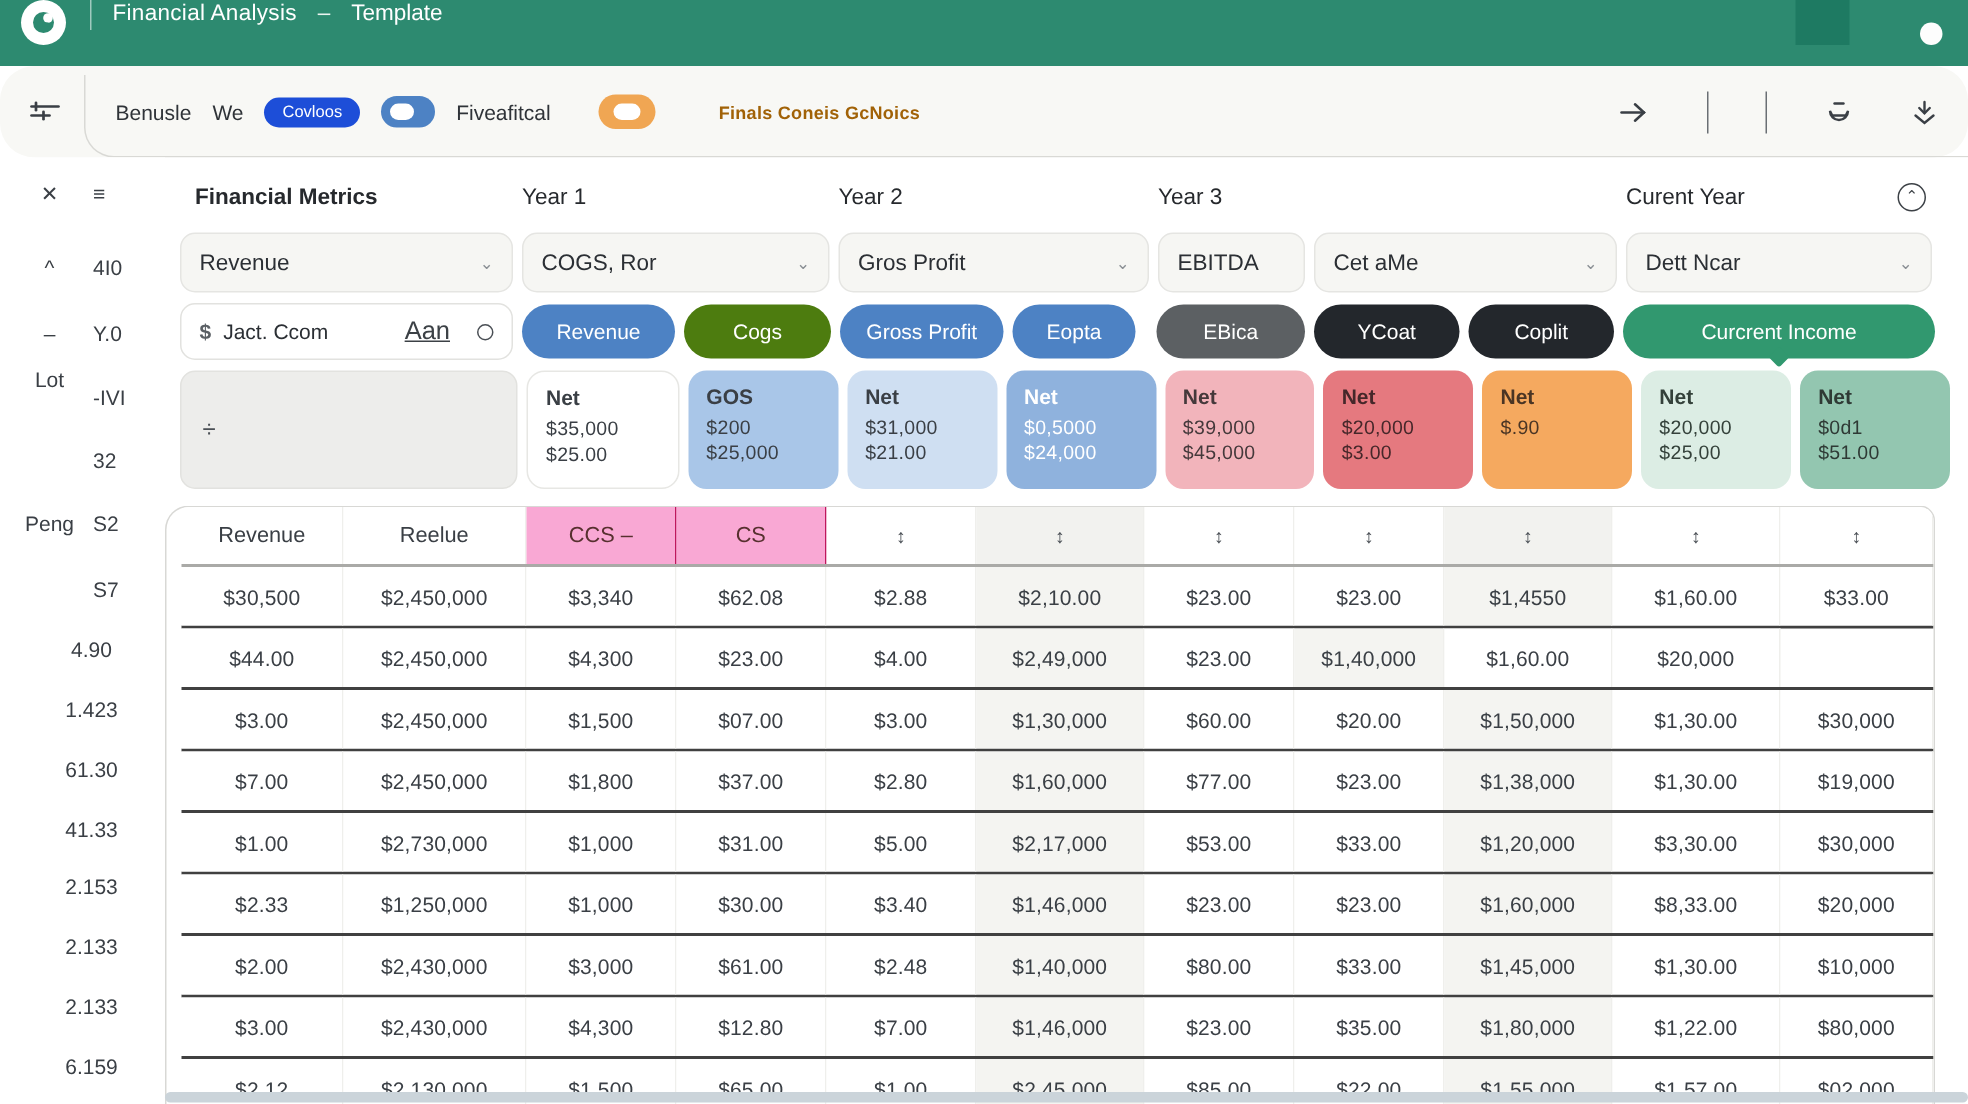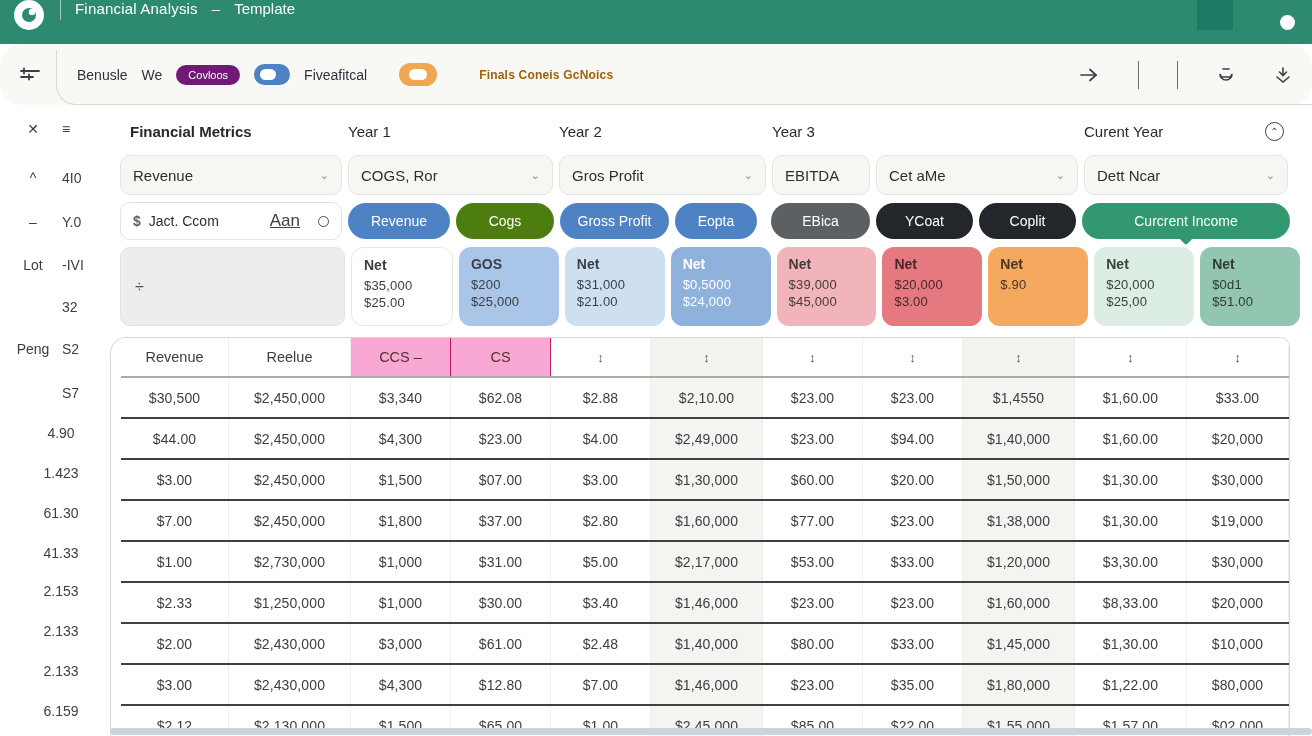--- a/index.html
+++ b/index.html
@@ -19,21 +19,21 @@
   .appbar-dot { position:absolute; right:17px; top:15px; width:15px; height:15px;
     border-radius:50%; background:#fdfdfd; }
 
   
   .toolbar { position:absolute; left:0; top:44px; width:1312px; height:61px; background:#f8f8f5;border-radius:23px; }
   .tab-outline { position:absolute; left:56px; top:6px; right:0; height:55px;
     border-left:1px solid #d9d9d5; border-bottom:1px solid #d9d9d5; border-bottom-left-radius:20px; }
   .tb-menu-icon { position:absolute; left:18px; top:22px; }
   .tb-items { position:absolute; left:77px; top:0; height:61px; display:flex; align-items:center; gap:14px; }
   .tb-label { font-size:14px; color:#2f3338; }
-  .tb-pill { background:#701a75; color:#fff; font-size:11px; padding:4px 12px; border-radius:12px;text-align:center; }
+  .tb-pill { background:#1d4ed8; color:#fff; font-size:11px; padding:4px 12px; border-radius:12px;text-align:center; }
   .toggle-blue { width:36px; height:21px; border-radius:11px; background:#4d82c4; position:relative; }
   .toggle-blue .knob { position:absolute; left:6px; top:5px; width:16px; height:11px; border-radius:6px; background:#fff; }
   .toggle-orange { width:38px; height:23px; border-radius:12px; background:#f0a653; position:relative; margin-left:18px; }
   .toggle-orange .knob { position:absolute; left:10px; top:6px; width:18px; height:11px; border-radius:6px; background:#fff; }
   .tb-doc-title { font-size:12px; font-weight:700; color:#a16207; margin-left:28px; letter-spacing:.2px; }
   .tb-right { position:absolute; right:20px; top:0; height:61px; display:flex; align-items:center; gap:38px; }
   .tb-vsep { width:1px; height:28px; background:#6a6f74; }
   .tb-icon { display:flex; align-items:center; }
 
   
@@ -169,21 +169,21 @@
 </div>
 
 <div class="window-outline"></div>
 <div class="sidebar" id="sidebar">
     <div class="sb-left" style="top:16px">✕</div>
     <div class="sb-right" style="top:16px">≡</div>
     <div class="sb-left" style="top:65px">^</div>
     <div class="sb-right" style="top:65px">4I0</div>
     <div class="sb-left" style="top:109px">–</div>
     <div class="sb-right" style="top:109px">Y.0</div>
-    <div class="sb-left" style="top:152px">Lot</div>
+    <div class="sb-left" style="top:140px">Lot</div>
     <div class="sb-right" style="top:152px">-IVI</div>
     <div class="sb-right" style="top:194px">32</div>
     <div class="sb-left" style="top:236px">Peng</div>
     <div class="sb-right" style="top:236px">S2</div>
     <div class="sb-right" style="top:280px">S7</div>
     <div class="sb-num" style="top:320px">4.90</div>
     <div class="sb-num" style="top:360px">1.423</div>
     <div class="sb-num" style="top:400px">61.30</div>
     <div class="sb-num" style="top:440px">41.33</div>
     <div class="sb-num" style="top:478px">2.153</div>
@@ -367,21 +367,20 @@
           <div class="td">$33.00</div>
         </div>
         <div class="trow">
           <div class="td">$44.00</div>
           <div class="td">$2,450,000</div>
           <div class="td">$4,300</div>
           <div class="td">$23.00</div>
           <div class="td">$4.00</div>
           <div class="td shade">$2,49,000</div>
           <div class="td">$23.00</div>
-          <div class="td">$94.00</div>
           <div class="td shade">$1,40,000</div>
           <div class="td">$1,60.00</div>
           <div class="td">$20,000</div>
         </div>
         <div class="trow">
           <div class="td">$3.00</div>
           <div class="td">$2,450,000</div>
           <div class="td">$1,500</div>
           <div class="td">$07.00</div>
           <div class="td">$3.00</div>

